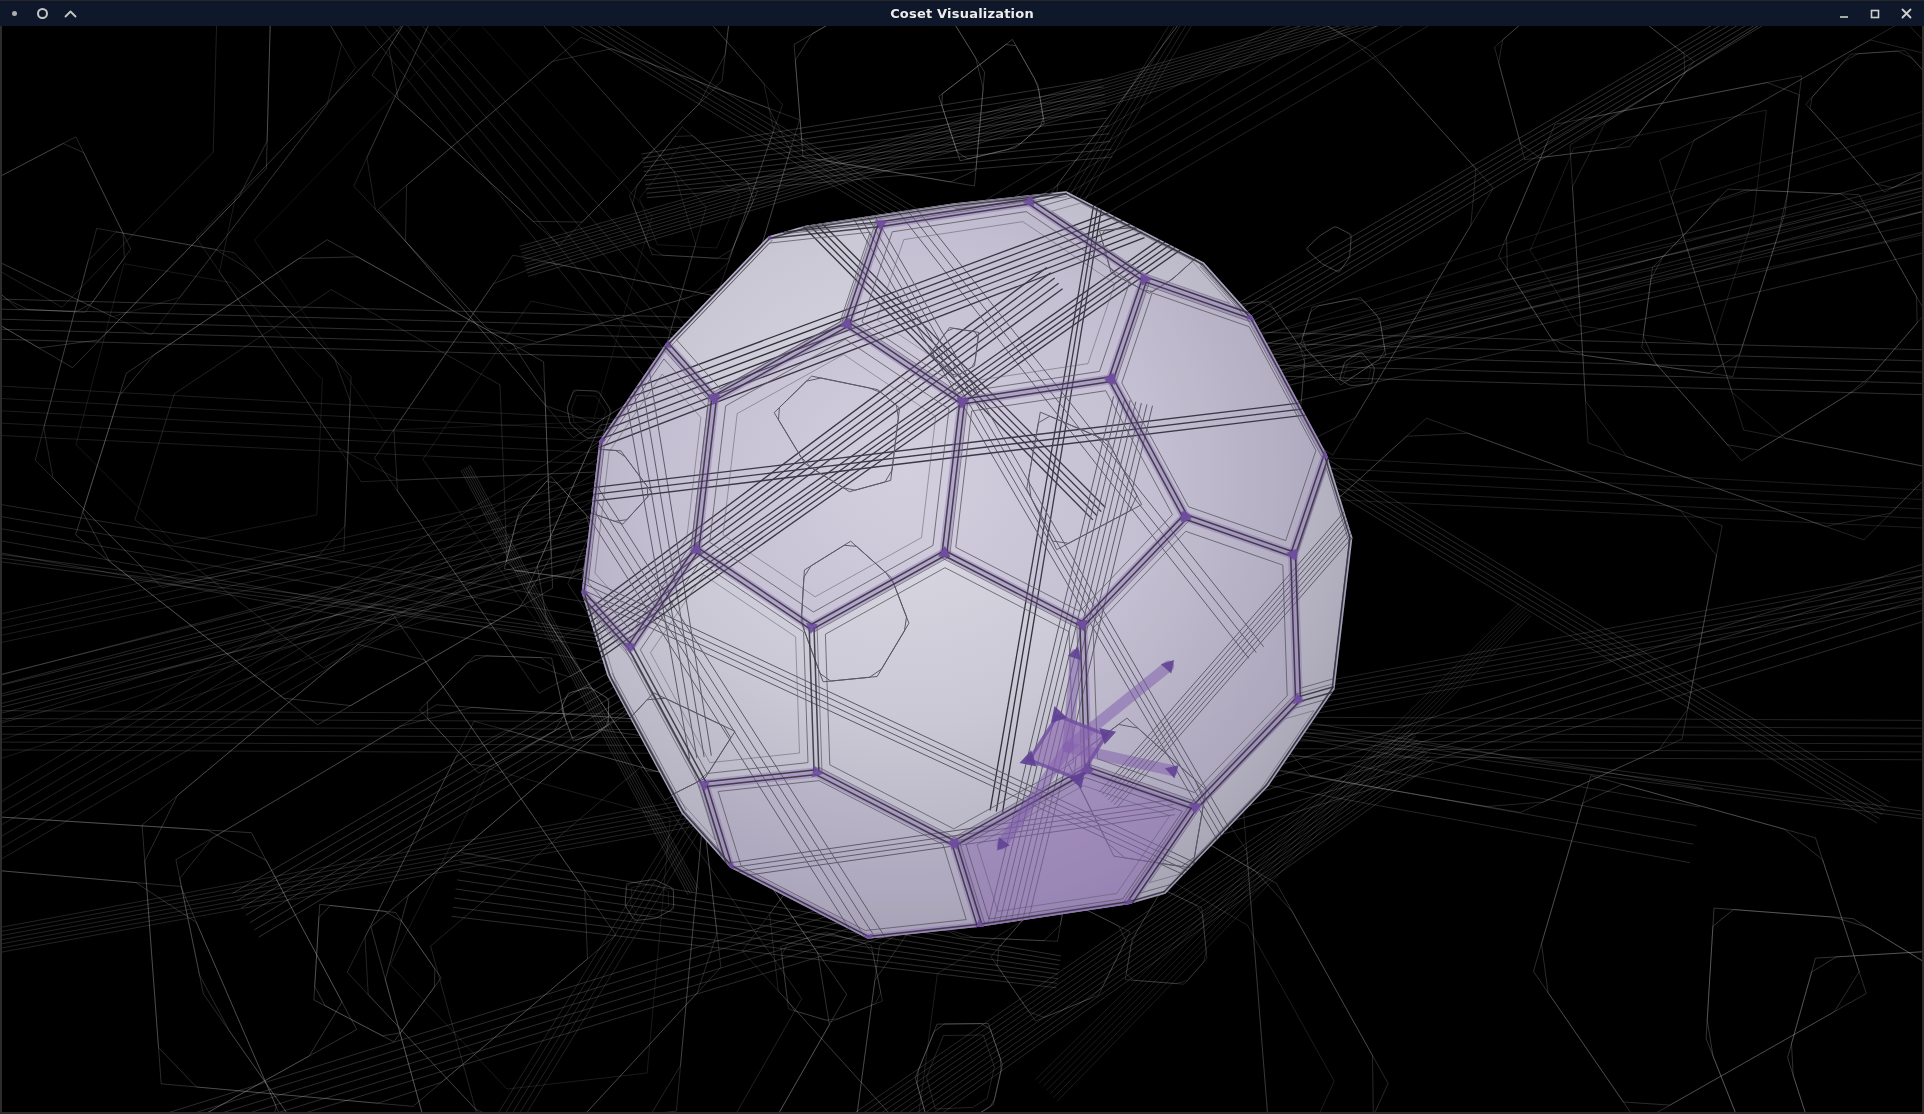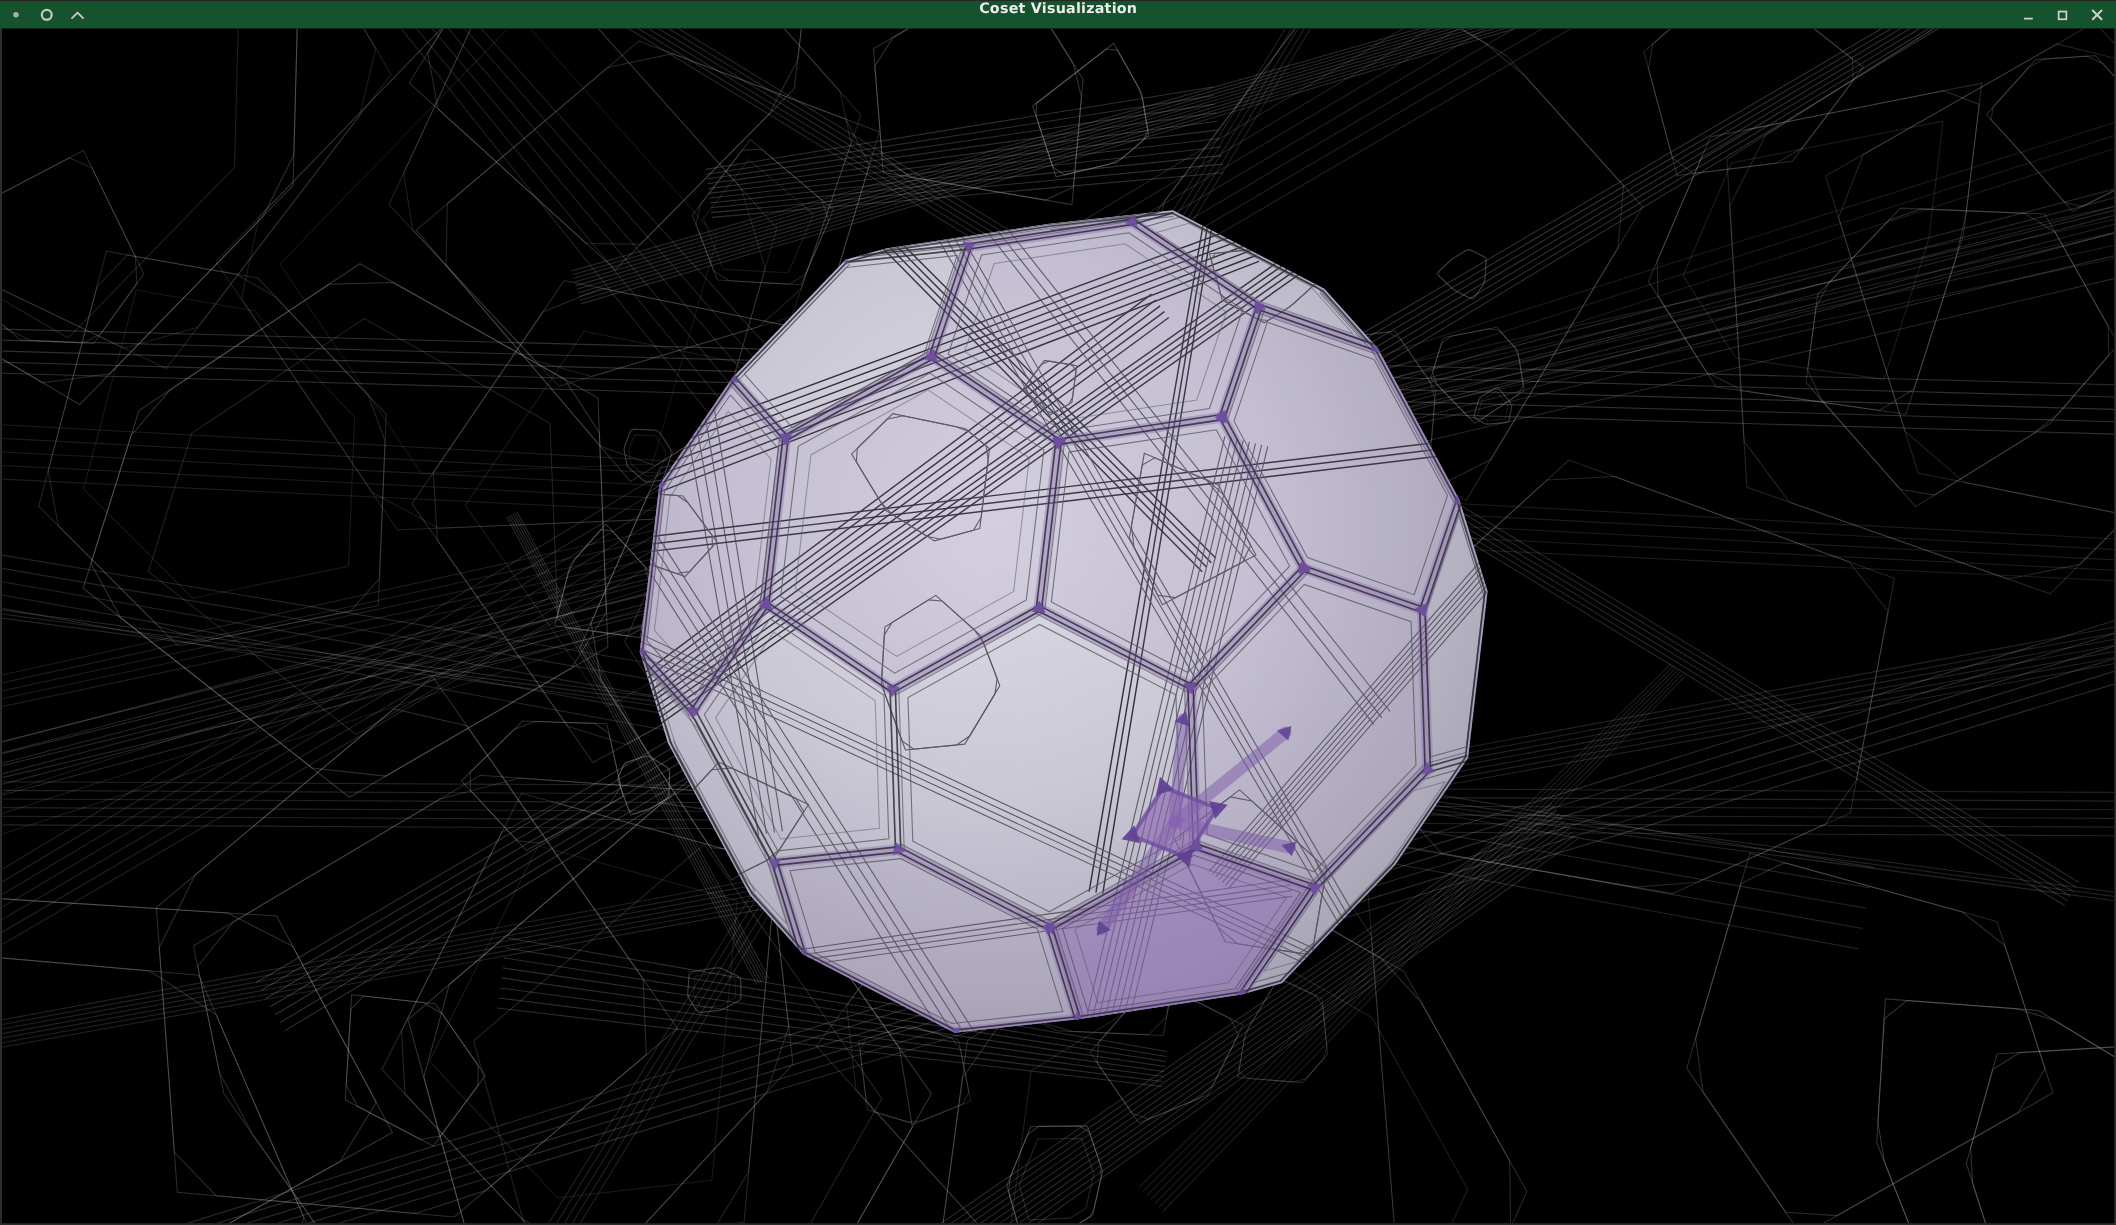--- a/index.html
+++ b/index.html
@@ -5,25 +5,25 @@
   html,body{margin:0;padding:0;background:#000;}
   .window{
     width:1924px;height:1114px;
     background:#2c2c2c;
     display:flex;flex-direction:column;
     font-family:"DejaVu Sans","Liberation Sans",sans-serif;
     overflow:hidden;position:relative;
   }
   .titlebar{
     height:26px;flex:0 0 26px;
-    background:#14532d;
+    background:#0f172a;
     border-top:1px solid #262626;
     box-sizing:border-box;
     position:relative;
-    display:flex;justify-content:center;
+    display:flex;align-items:center;justify-content:center;
     user-select:none;
   }
   .tb-left{
     position:absolute;left:7px;top:0;height:100%;
     display:flex;align-items:center;gap:14px;
   }
   .tb-icon{display:flex;align-items:center;justify-content:center;width:14px;height:14px;}
   .dot{width:5px;height:5px;border-radius:50%;background:#adadad;}
   .circ{width:11px;height:11px;border-radius:50%;border:2px solid #c6c6c6;box-sizing:border-box;}
   .tb-title{

